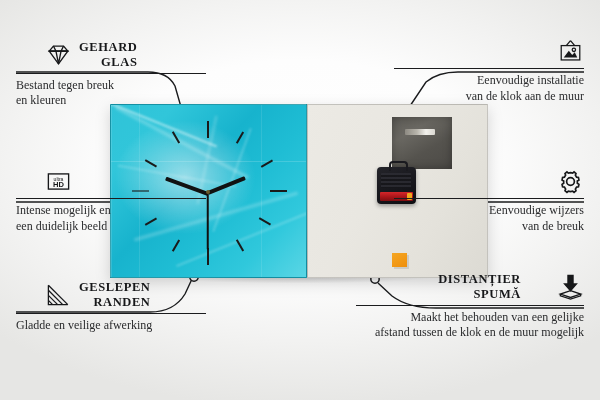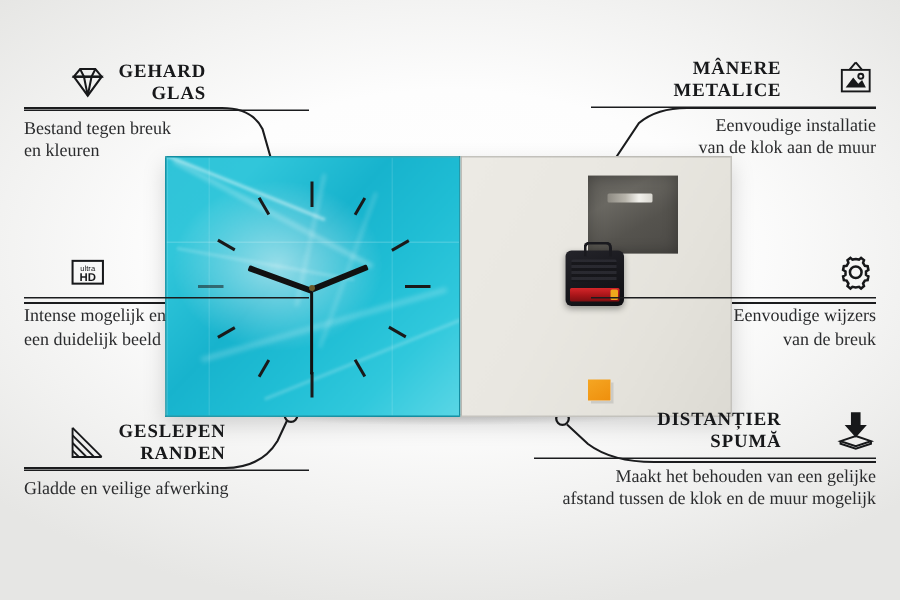--- a/index.html
+++ b/index.html
@@ -246,24 +246,20 @@
       </div>
     </div>
     <div class="rule"></div>
     <div class="fdesc">
       <div>Gladde en veilige afwerking</div>
     </div>
   </div>
 
   <div class="feature right" id="f-handles">
     <div class="head">
-      <div class="ftitle">
-        <div>MÂNERE</div>
-        <div>METALICE</div>
-      </div>
       <span class="ico">
         <svg viewBox="0 0 32 32" fill="none" stroke="#17181a" stroke-width="1.5">
           <rect x="5" y="9" width="22" height="17"></rect>
           <path d="M16 3 L11 9 M16 3 L21 9"></path>
           <path d="M8 23 L14 15 L18 20 L21 17 L24 23 Z" fill="#17181a" stroke="none"></path>
           <circle cx="20" cy="14" r="2"></circle>
         </svg>
       </span>
     </div>
     <div class="rule"></div>

